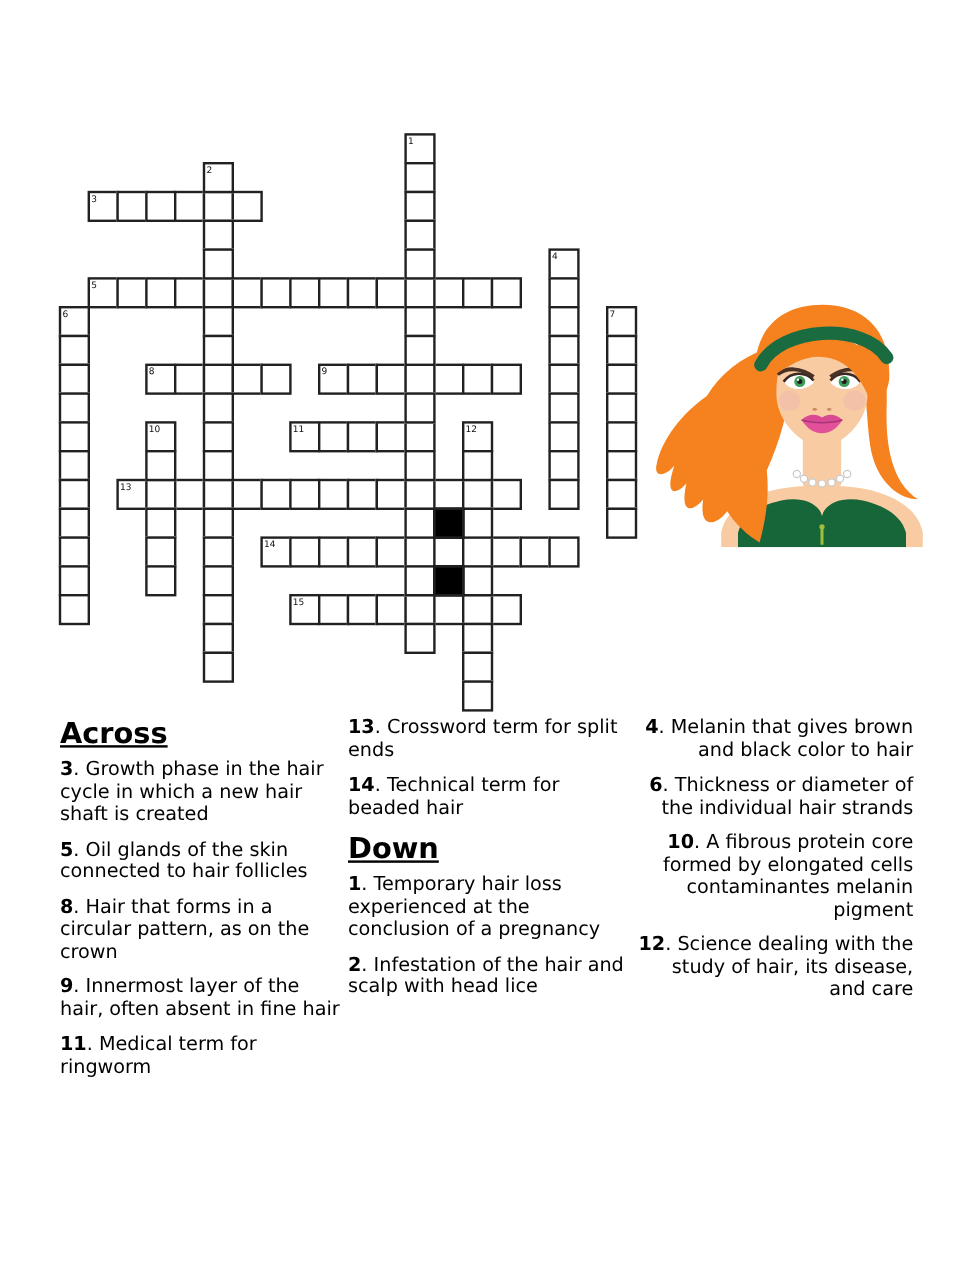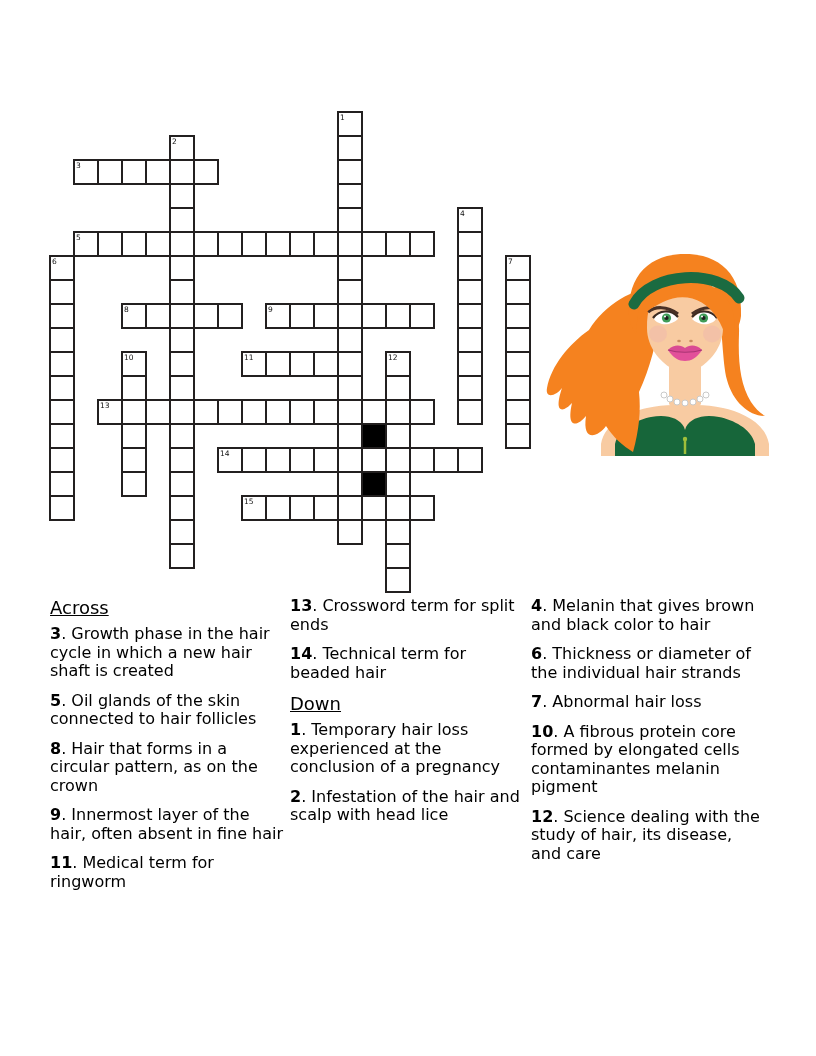--- a/index.html
+++ b/index.html
@@ -8,22 +8,22 @@
   h1.title{position:absolute;top:36px;left:0;width:100%;margin:0;text-align:center;
         font-size:43px;font-weight:normal;letter-spacing:.5px;}
   #grid{position:absolute;left:0;top:0;width:816px;height:640px;}
   .cell{position:absolute;box-sizing:border-box;background:#fff;border:2px solid #232020;}
   .cell.black{background:#000;}
   .cellnum{position:absolute;top:0px;left:1px;font-size:7.5px;line-height:9px;color:#111;}
   .illus{position:absolute;left:543px;top:246px;}
   .clue-col{position:absolute;top:597px;width:237px;}
   #col1{left:50px;}
   #col2{left:290px;}
-  #col3{left:531px;width:230px;}
-  h2.heading{font-size:18px;font-weight:normal;text-decoration:underline;margin:0 0 7px 0;}
+  #col3{left:531px;width:230px;text-align:right;}
+  h2.heading{font-size:24px;font-weight:bold;text-decoration:underline;margin:0 0 7px 0;}
   p.clue{margin:0 0 11px 0;font-size:16px;line-height:18.5px;}
   .cnum{font-weight:bold;}
 </style>
 </head>
 <body>
 
 <div class="page">
 
 
   <div id="grid">
@@ -265,18 +265,17 @@
   <div class="clue-col" id="col2">
       <p class="clue"><b class="cnum">13</b>. <span>Crossword term for split ends</span></p>
       <p class="clue"><b class="cnum">14</b>. <span>Technical term for beaded hair</span></p>
       <h2 class="heading">Down</h2>
       <p class="clue"><b class="cnum">1</b>. <span>Temporary hair loss experienced at the conclusion of a pregnancy</span></p>
       <p class="clue"><b class="cnum">2</b>. <span>Infestation of the hair and scalp with head lice</span></p>
     </div>
   <div class="clue-col" id="col3">
       <p class="clue"><b class="cnum">4</b>. <span>Melanin that gives brown and black color to hair</span></p>
       <p class="clue"><b class="cnum">6</b>. <span>Thickness or diameter of the individual hair strands</span></p>
-      <p class="clue"><b class="cnum">7</b>. <span>Abnormal hair loss</span></p>
       <p class="clue"><b class="cnum">10</b>. <span>A fibrous protein core formed by elongated cells contaminantes melanin pigment</span></p>
       <p class="clue"><b class="cnum">12</b>. <span>Science dealing with the study of hair, its disease, and care</span></p>
     </div>
 
 </div>
 
 </body></html>

